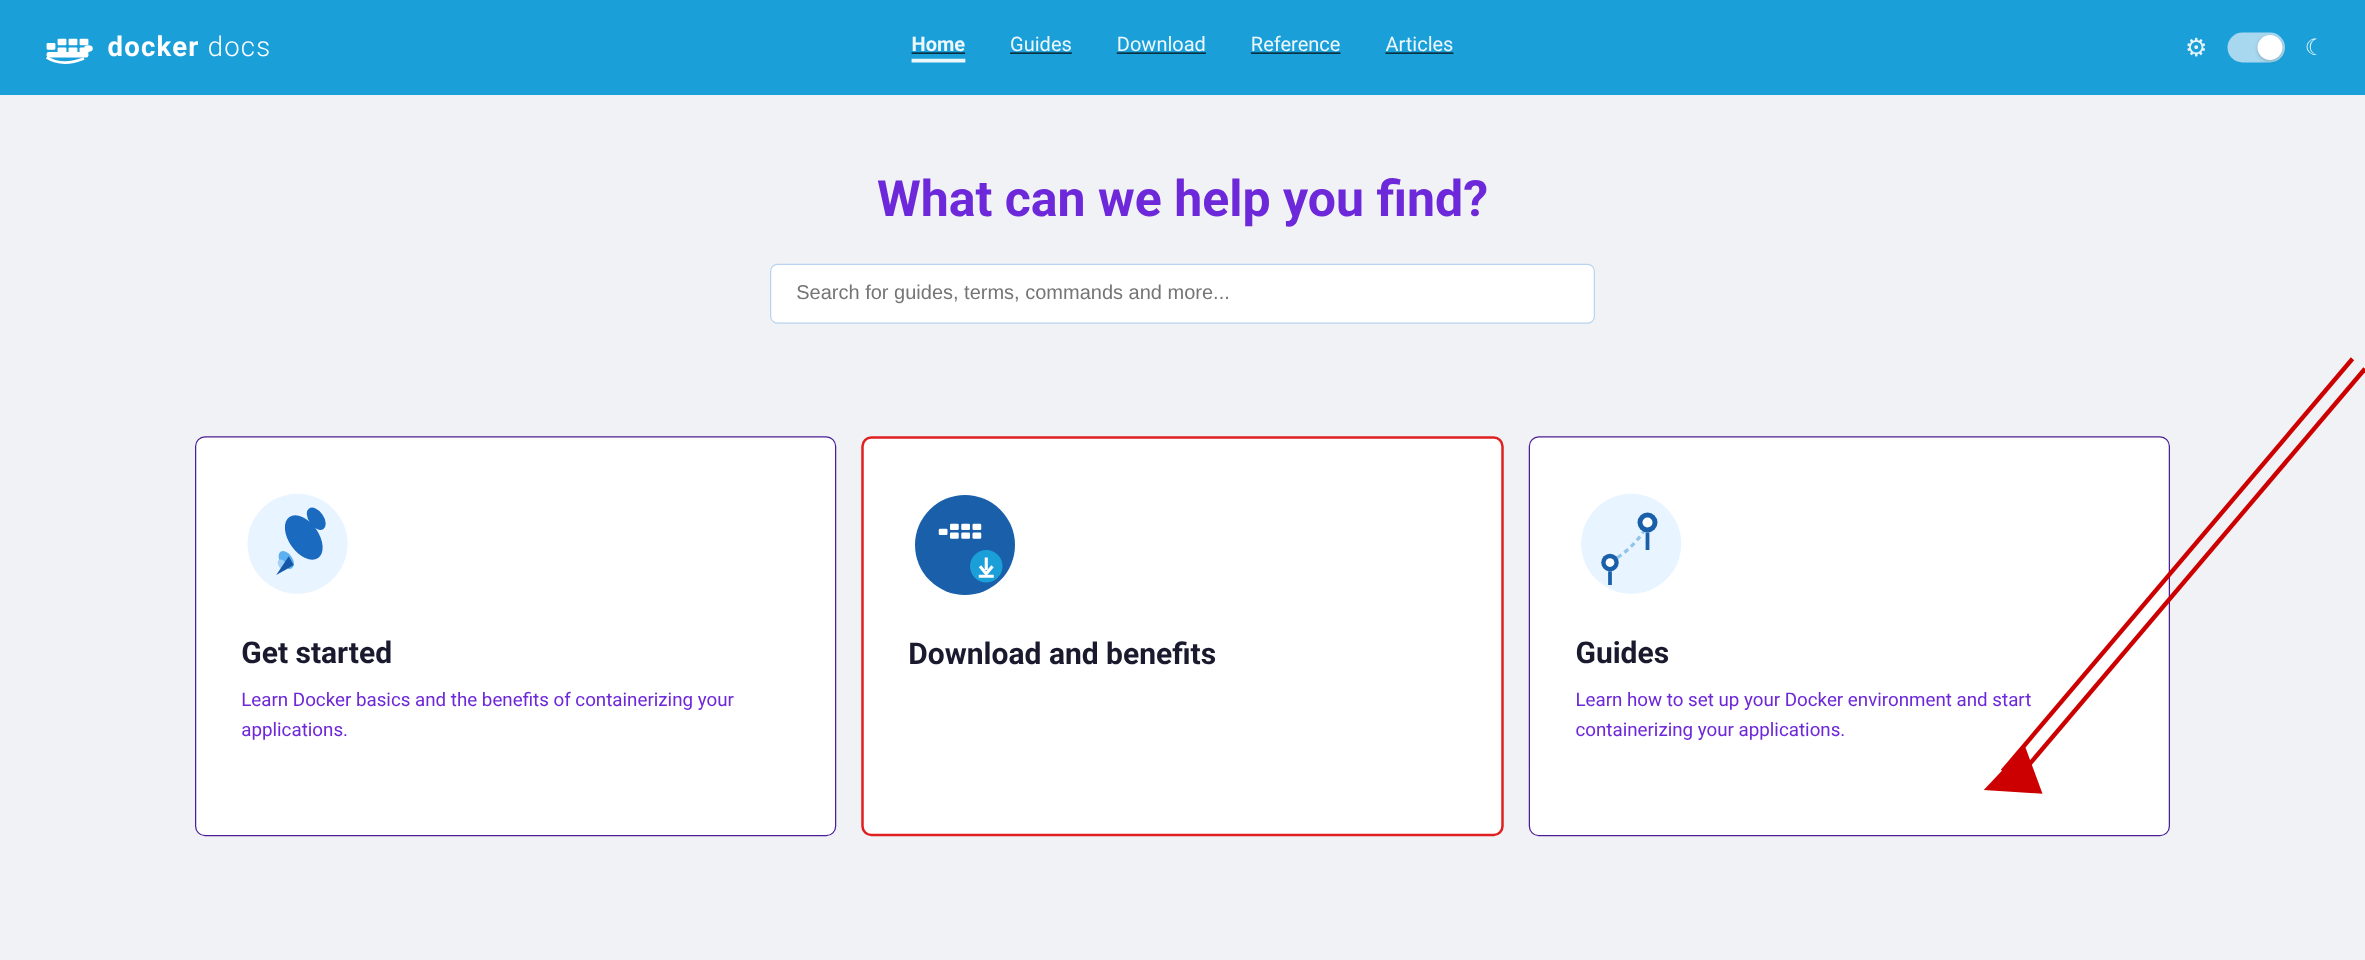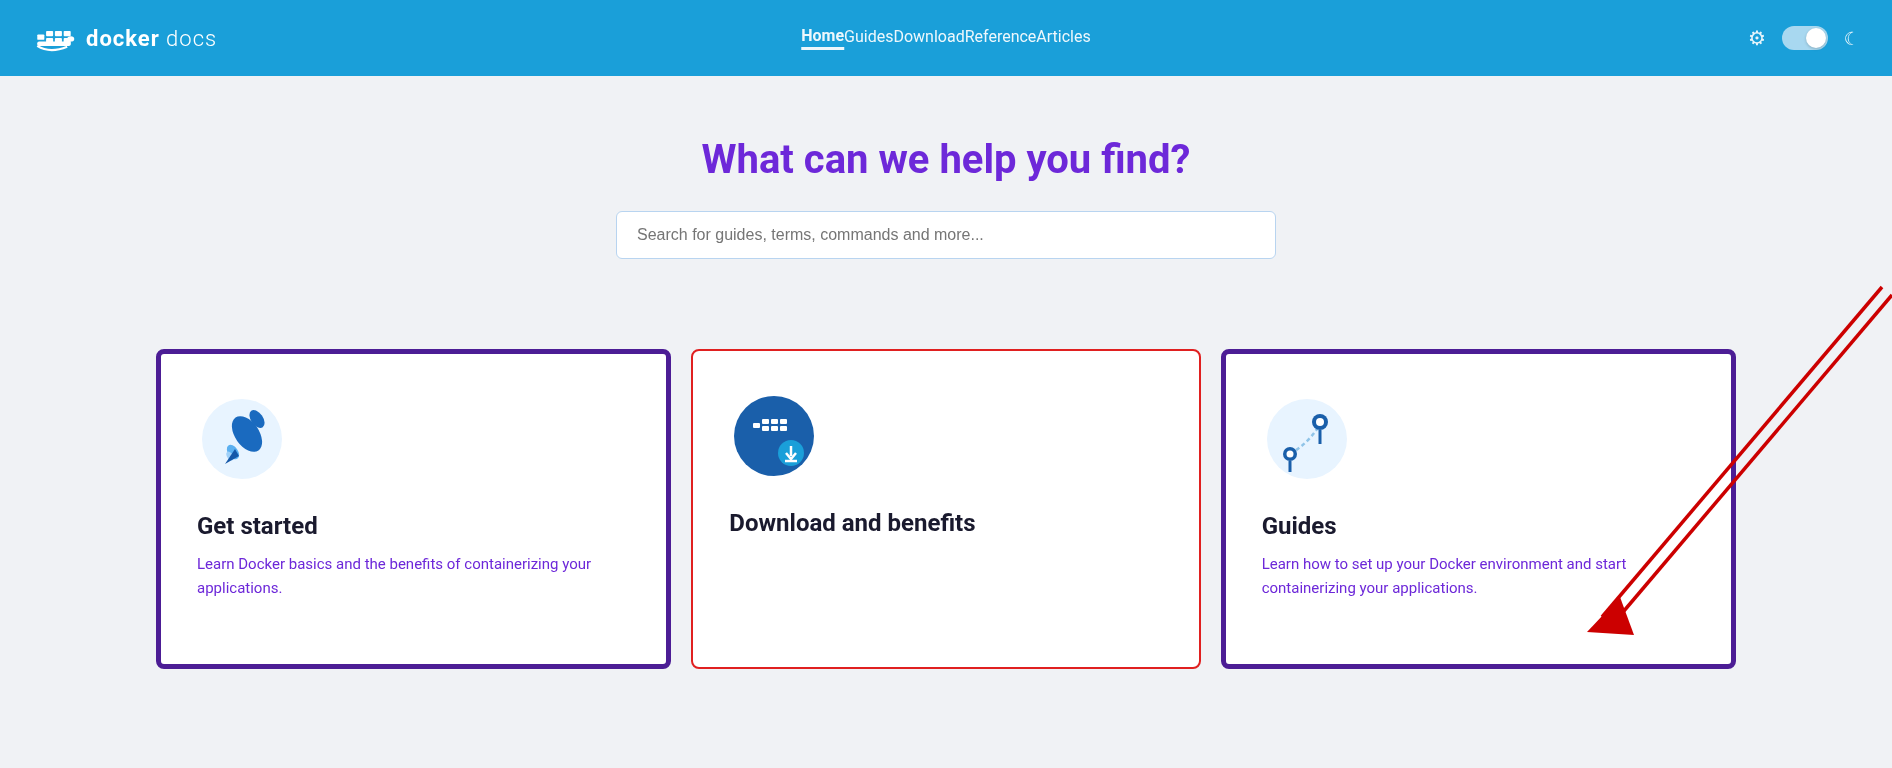--- a/index.html
+++ b/index.html
@@ -29,24 +29,25 @@
       font-size: 22px;
       color: white;
       font-weight: 300;
       letter-spacing: 1px;
     }
     .brand-text strong {
       font-weight: 700;
     }
     .nav-links {
       display: flex;
-      align-items: center;
+      gap: 36px;
       position: absolute;
       left: 50%;
       transform: translateX(-50%);
+      text-decoration: underline;
     }
     .nav-link {
       color: white;
       text-decoration: none;
       font-size: 16px;
       font-weight: 400;
       opacity: 0.92;
       padding-bottom: 4px;
       cursor: pointer;
     }
@@ -126,21 +127,21 @@
     }
     .cards-row {
       display: flex;
       gap: 0;
       max-width: 1600px;
       margin: 0 auto;
       justify-content: center;
     }
     .card {
       background: white;
-      border: 5px solid #4c1d95;
+      border: 1px solid #4c1d95;
       border-radius: 8px;
       padding: 40px 36px 48px;
       flex: 1;
       max-width: 520px;
       min-height: 320px;
       display: flex;
       flex-direction: column;
       align-items: flex-start;
       margin: 0 10px;
       position: relative;

